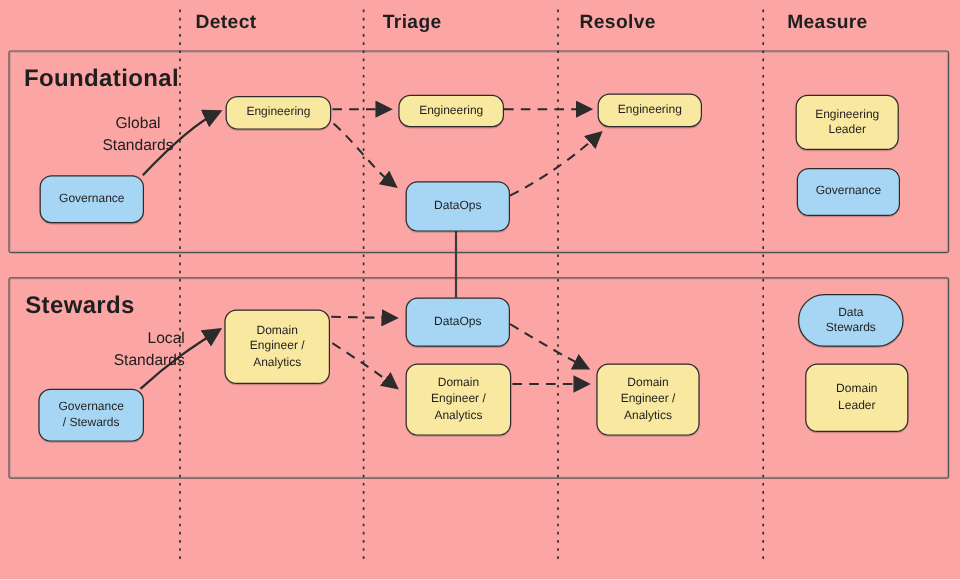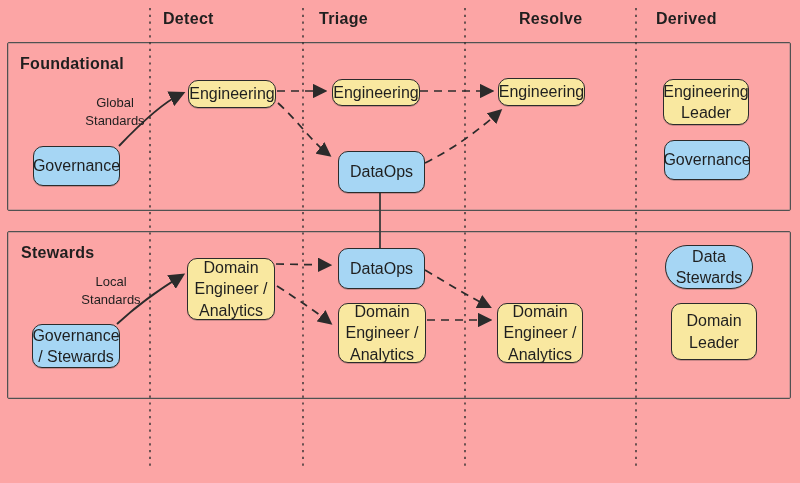--- a/index.html
+++ b/index.html
@@ -10,26 +10,26 @@
   svg.layer{position:absolute;left:0;top:0;z-index:1;pointer-events:none;}
   .col-header{
     position:absolute;top:10px;z-index:2;font-size:16px;font-weight:600;
     letter-spacing:.3px;white-space:nowrap;
   }
   .lane{
     position:absolute;left:7px;width:782px;border:1.6px solid #515151;border-radius:2px;
     box-shadow:inset 0 0 0 1px rgba(120,120,120,.35);z-index:0;background:transparent;
   }
   .lane-label{
-    position:absolute;z-index:2;font-size:16px;font-weight:600;letter-spacing:.3px;
+    position:absolute;z-index:2;font-size:20px;font-weight:600;letter-spacing:.3px;
   }
   .node{
     position:absolute;z-index:2;display:flex;align-items:center;justify-content:center;
     text-align:center;border:1.6px solid #2b2b2b;border-radius:10px;
-    font-size:16px;line-height:1.32;white-space:pre-line;
+    font-size:10px;line-height:1.32;white-space:pre-line;
     box-shadow:0 1px 0 rgba(43,43,43,.25);
   }
   .annotation{
     position:absolute;z-index:2;font-size:13px;text-align:center;line-height:1.35;
     white-space:pre-line;
     margin-left:12px;
   }
   .coldash{stroke:#2f2f2f;stroke-width:1.4;stroke-dasharray:2.2 4.6;}
   .edge-solid{fill:none;stroke:#2b2b2b;stroke-width:1.9;}
   .edge-dashed{fill:none;stroke:#2b2b2b;stroke-width:1.7;stroke-dasharray:8 6;}
@@ -64,29 +64,29 @@
 
     <path class="edge-solid" d="M 117 324 C 142 301 162 288 181 276" marker-end="url(#ah)"></path>
     <path class="edge-dashed" d="M 276 264 L 328 265" marker-end="url(#ah)"></path>
     <path class="edge-dashed" d="M 277 286 C 300 301 315 311 329 322" marker-end="url(#ah)"></path>
     <path class="edge-dashed" d="M 425 270 C 450 285 470 297 488 306" marker-end="url(#ah)"></path>
     <path class="edge-dashed" d="M 427 320 L 488 320" marker-end="url(#ah)"></path>
   </svg>
 
   <div class="col-header" style="left:163px;">Detect</div>
   <div class="col-header" style="left:319px;">Triage</div>
-  <div class="col-header" style="left:483px;margin-left:36px;">Resolve</div>
-  <div class="col-header" style="left:656px;">Derived</div>
+  <div class="col-header" style="left:483px;">Resolve</div>
+  <div class="col-header" style="left:656px;">Measure</div>
 
   <div class="lane-label" style="left:20px;top:55px;">Foundational</div>
   <div class="lane-label" style="left:21px;top:244px;">Stewards</div>
 
   <div class="annotation" style="left:60px;top:94px;width:86px;">Global
 Standards</div>
-  <div class="annotation" style="left:56px;top:273px;width:86px;">Local
+  <div class="annotation" style="left:56px;top:273px;width:86px;text-align:right;">Local
 Standards</div>
 
   <div class="node" style="left: 33px; top: 146px; width: 85px; height: 38px; background-color: rgb(166, 214, 244);">Governance</div>
   <div class="node" style="left: 188px; top: 80px; width: 86px; height: 26px; background-color: rgb(249, 232, 160);">Engineering</div>
   <div class="node" style="left: 332px; top: 79px; width: 86px; height: 25px; background-color: rgb(249, 232, 160);">Engineering</div>
   <div class="node" style="left: 338px; top: 151px; width: 85px; height: 40px; background-color: rgb(166, 214, 244);">DataOps</div>
   <div class="node" style="left: 498px; top: 78px; width: 85px; height: 26px; background-color: rgb(249, 232, 160);">Engineering</div>
   <div class="node" style="left: 663px; top: 79px; width: 84px; height: 44px; background-color: rgb(249, 232, 160);">Engineering
 Leader</div>
   <div class="node" style="left: 664px; top: 140px; width: 84px; height: 38px; background-color: rgb(166, 214, 244);">Governance</div>

